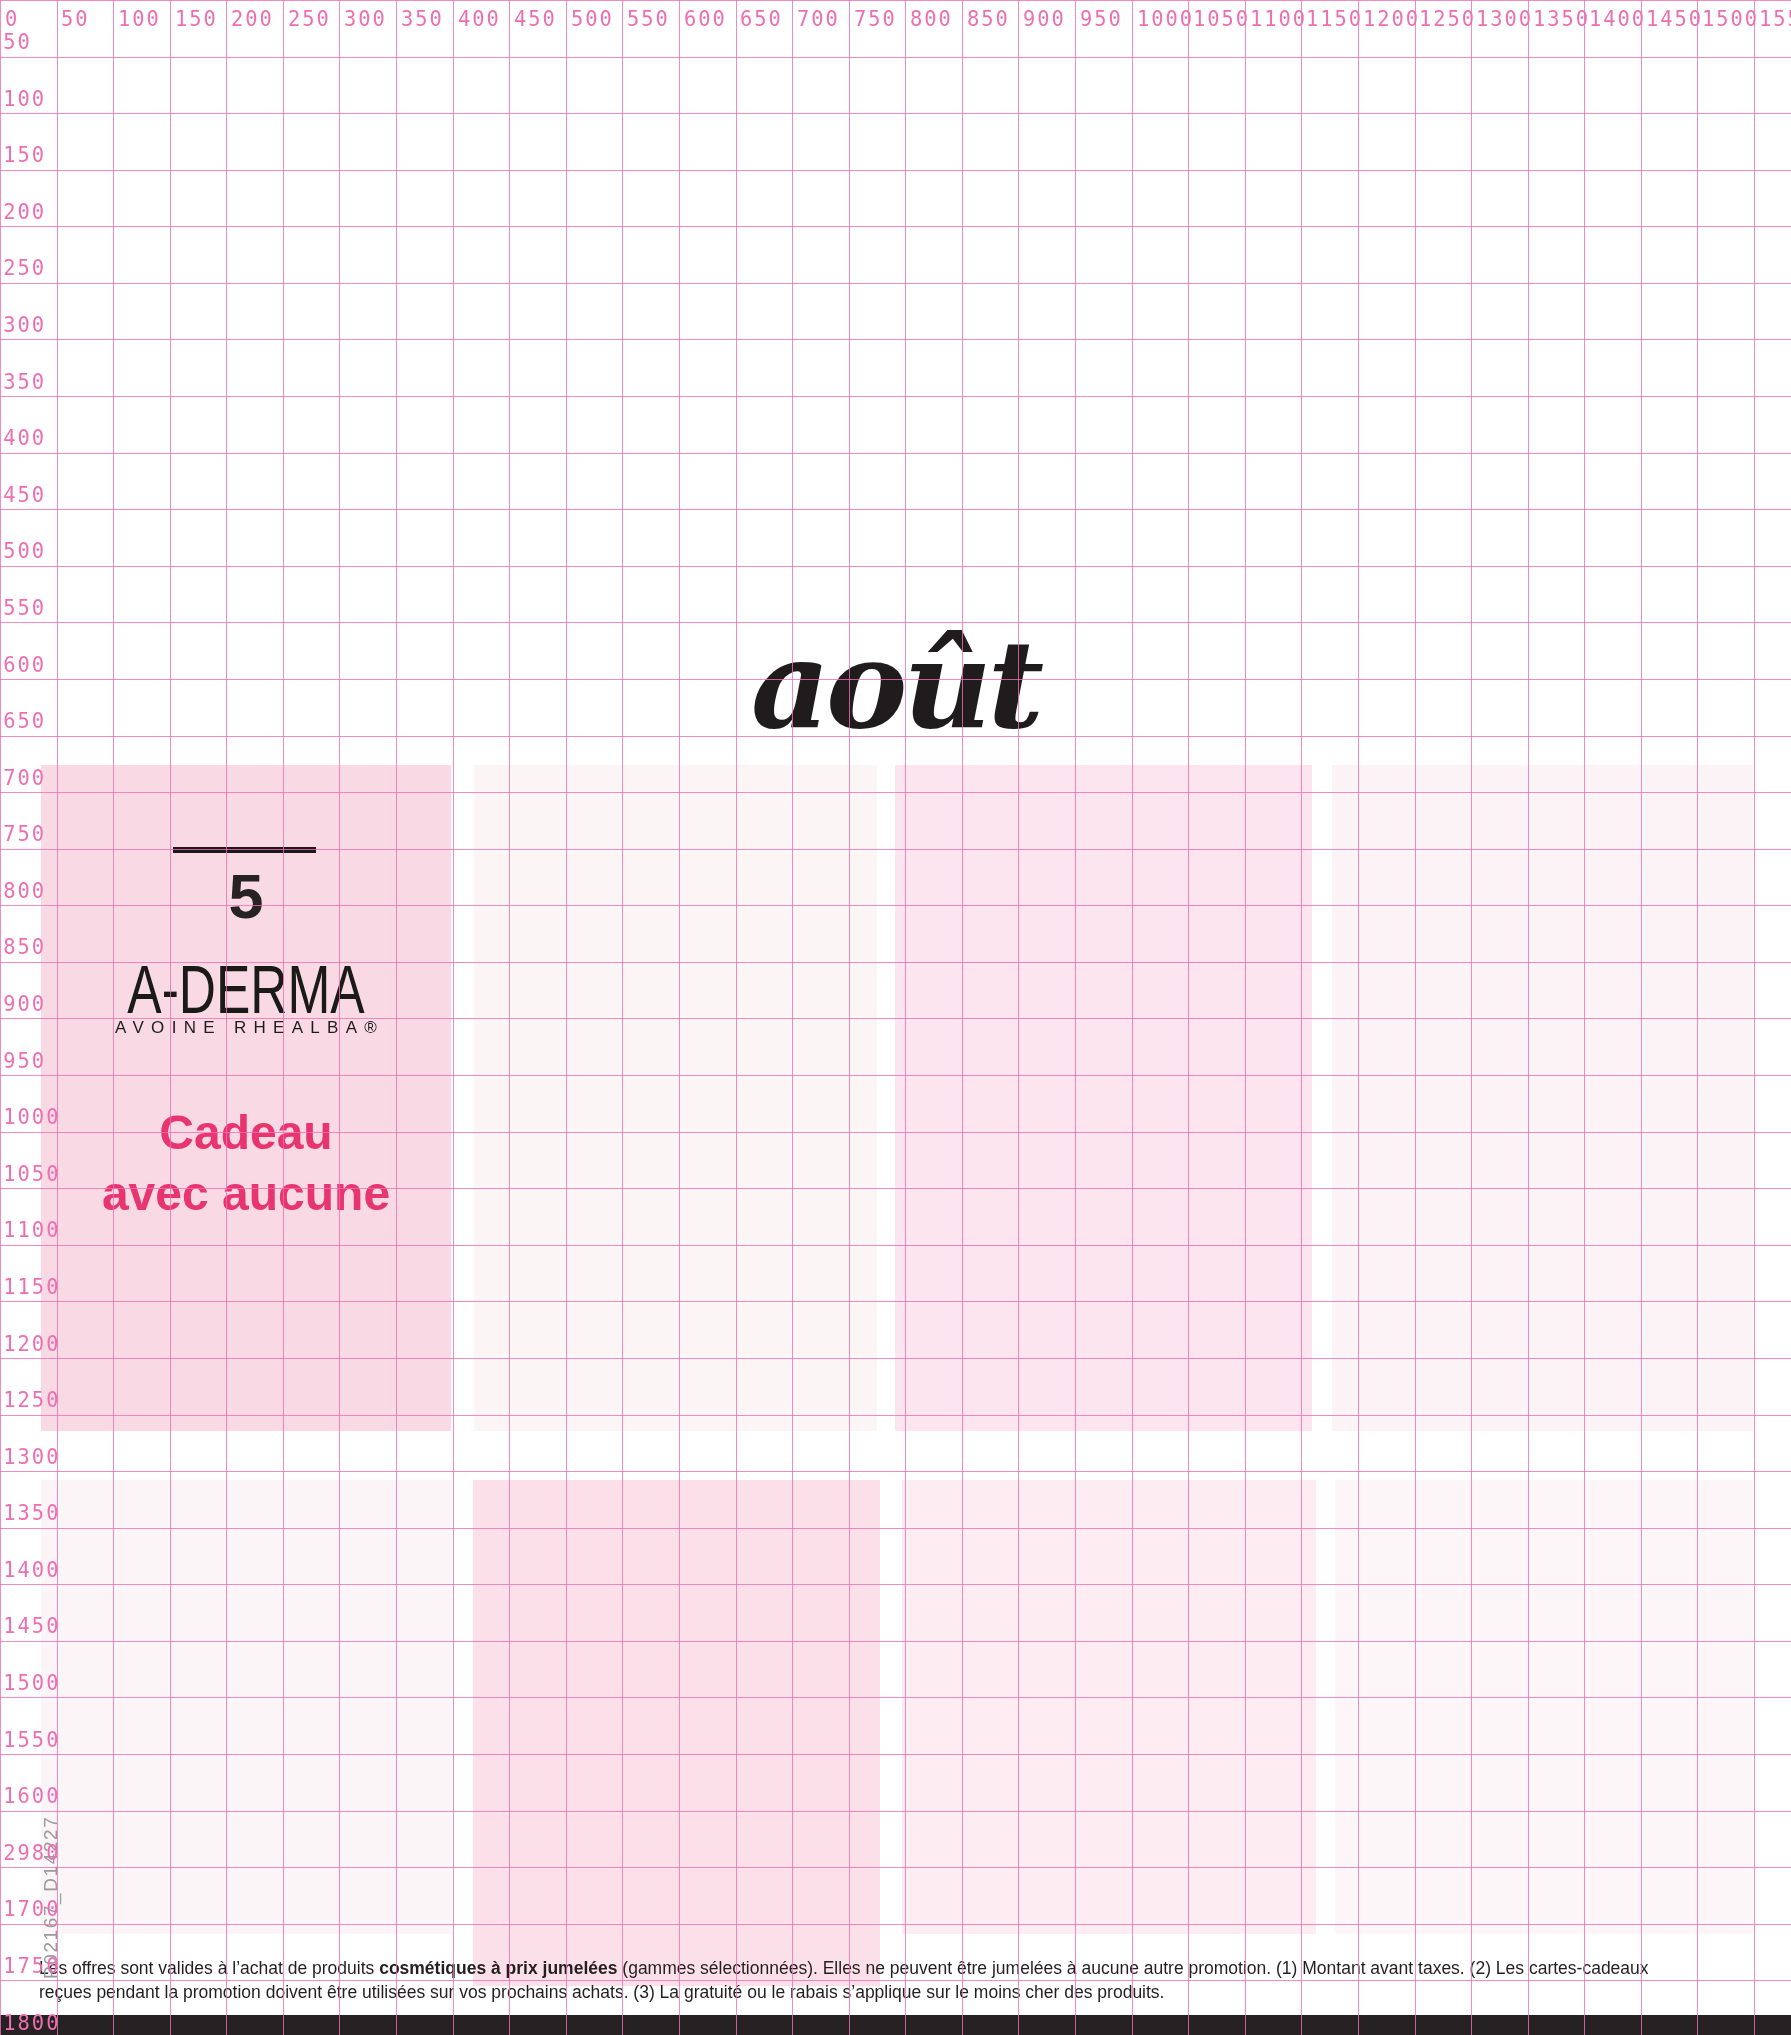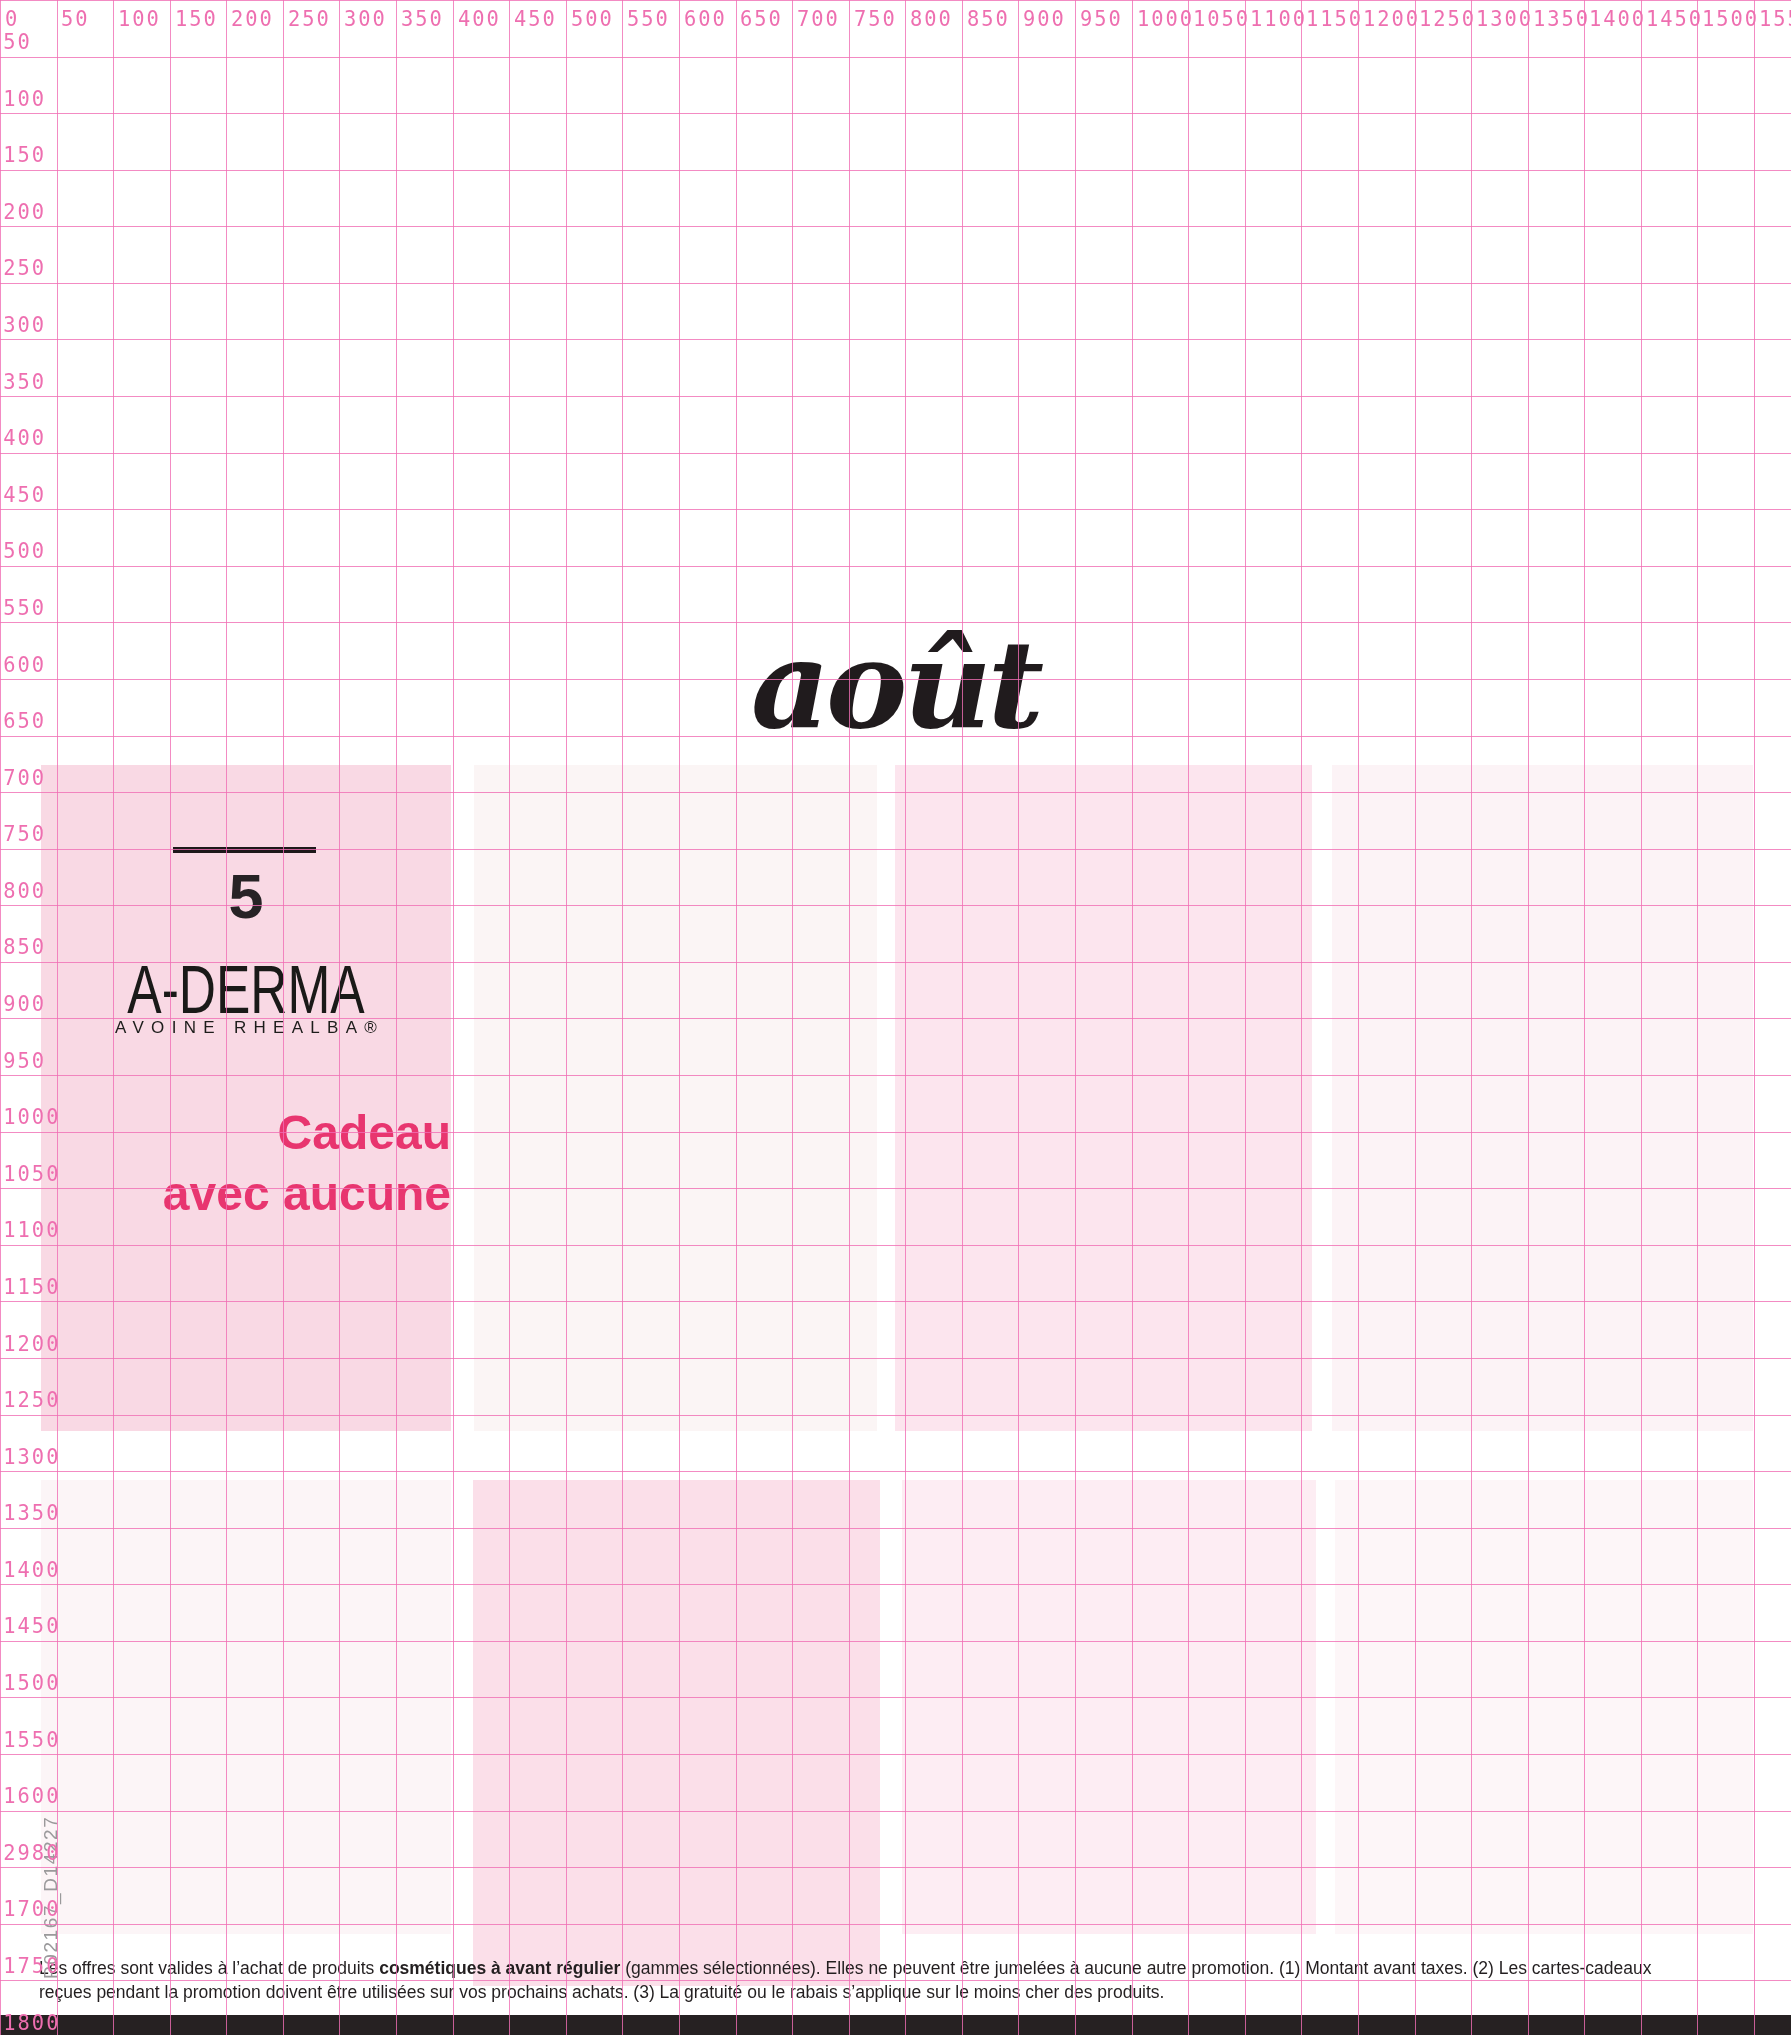--- a/index.html
+++ b/index.html
@@ -26,21 +26,21 @@
   .day-label{position:absolute;left:41px;top:791px;width:410px;text-align:center;
     font-size:35px;font-weight:bold;color:#272325;letter-spacing:0.4px;}
   .day-rule{position:absolute;left:173px;top:847px;width:143px;height:5.7px;background:#1d191a;}
   .day-number{position:absolute;left:41px;top:860px;width:410px;text-align:center;
     font-size:63px;font-weight:bold;color:#272325;}
   .brand-name{position:absolute;left:41px;top:956px;width:410px;text-align:center;
     font-size:66px;font-weight:400;color:#1a1a18;letter-spacing:0px;
     transform:scale(0.78,1.04);transform-origin:50% 50%;white-space:nowrap;line-height:1;}
   .brand-tagline{position:absolute;left:41px;top:1018px;width:410px;text-align:center;
     font-size:17px;font-weight:400;color:#1d1d1b;letter-spacing:7.3px;text-indent:7.3px;white-space:nowrap;}
-  .offer{position:absolute;left:41px;top:1102px;width:410px;text-align:right;
+  .offer{position:absolute;left:41px;top:1102px;width:410px;text-align:center;
     font-size:48px;font-weight:bold;color:#e8356f;line-height:1.28;}
 
   
   .legal{position:absolute;left:39px;top:1956px;width:1742px;color:#231f20;
     font-size:17.5px;line-height:1.38;white-space:nowrap;}
   .legal b{font-weight:bold;}
 
   
   .footer-bar{position:absolute;left:0;top:2015px;width:1791px;height:265px;background:#262122;}
 
@@ -74,21 +74,21 @@
   <div class="day-rule"></div>
   <div class="day-number">5</div>
   <div class="brand-name">A-DERMA</div>
   <div class="brand-tagline">AVOINE RHEALBA®</div>
   <div class="offer">
     <div>Cadeau</div>
     <div>avec aucune</div>
   </div>
 
   <div class="legal">
-    <div><span>Les offres sont valides à l’achat de produits </span><b>cosmétiques à avant régulier</b><span> (gammes sélectionnées). Elles ne peuvent être jumelées à aucune autre promotion. (1) Montant avant taxes. (2) Les cartes-cadeaux</span></div>
+    <div><span>Les offres sont valides à l’achat de produits </span><b>cosmétiques à prix jumelées</b><span> (gammes sélectionnées). Elles ne peuvent être jumelées à aucune autre promotion. (1) Montant avant taxes. (2) Les cartes-cadeaux</span></div>
     <div>reçues pendant la promotion doivent être utilisées sur vos prochains achats. (3) La gratuité ou le rabais s’applique sur le moins cher des produits.</div>
   </div>
 
   <div class="prod-code">P02167_D14227</div>
 
   <div class="footer-bar"></div>
 
   <div class="grid-overlay">
       <div class="vline" style="left: 0px;"></div>
       <div class="vline" style="left: 57px;"></div>

